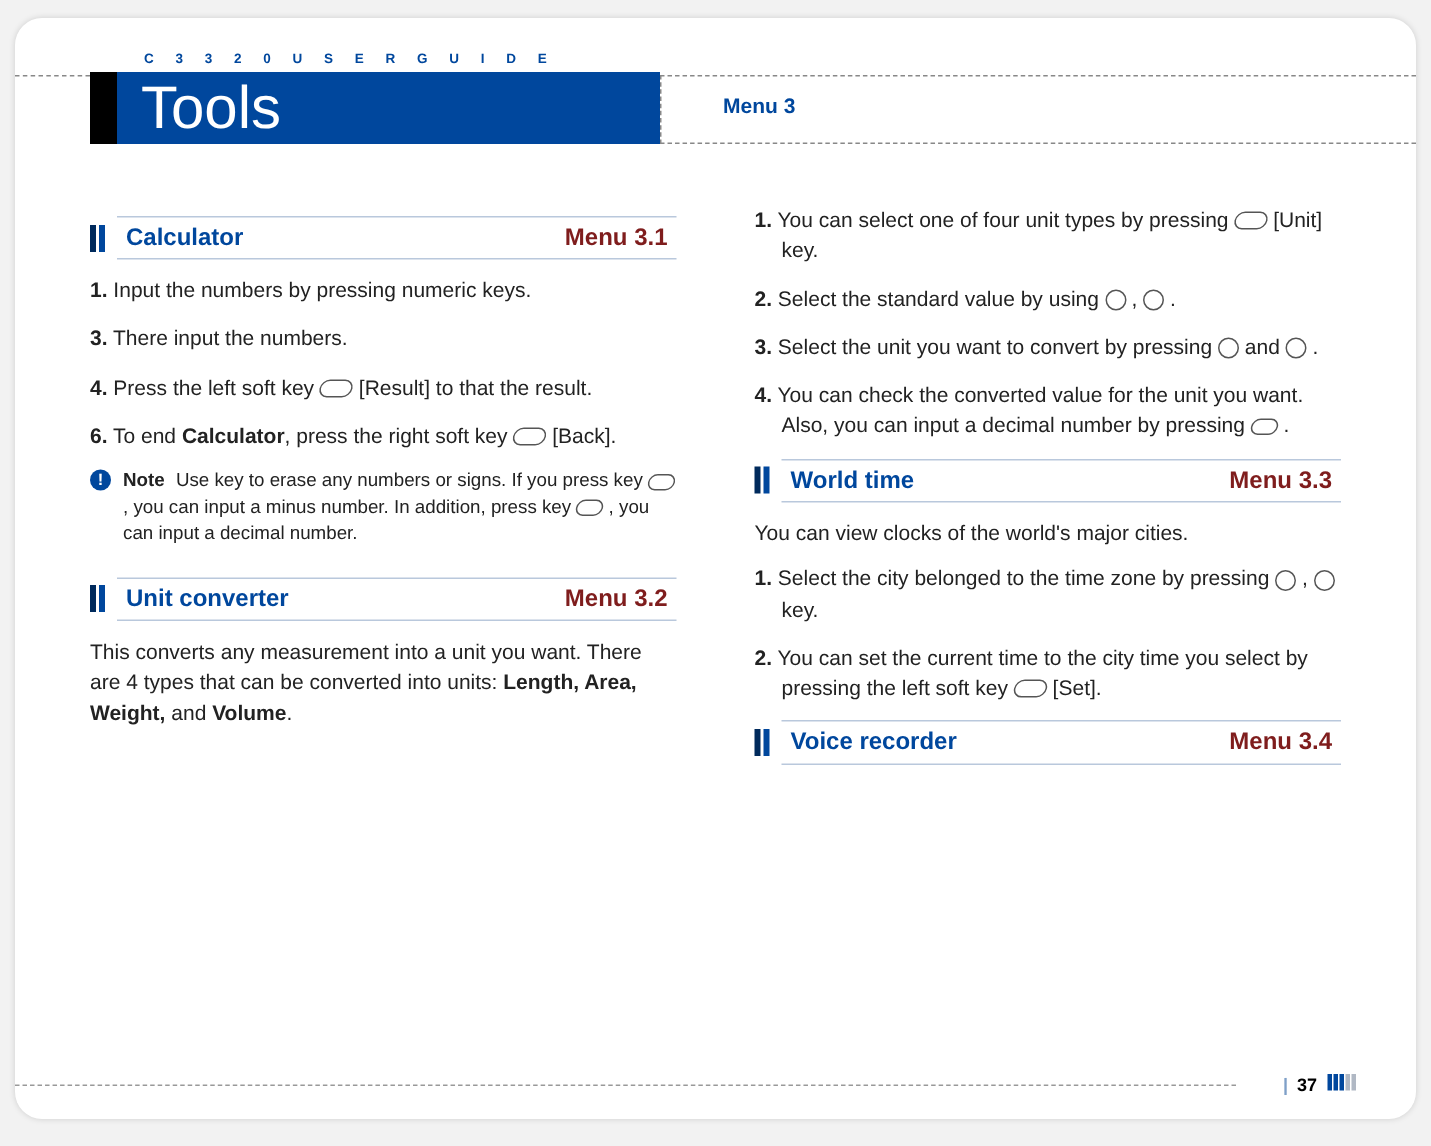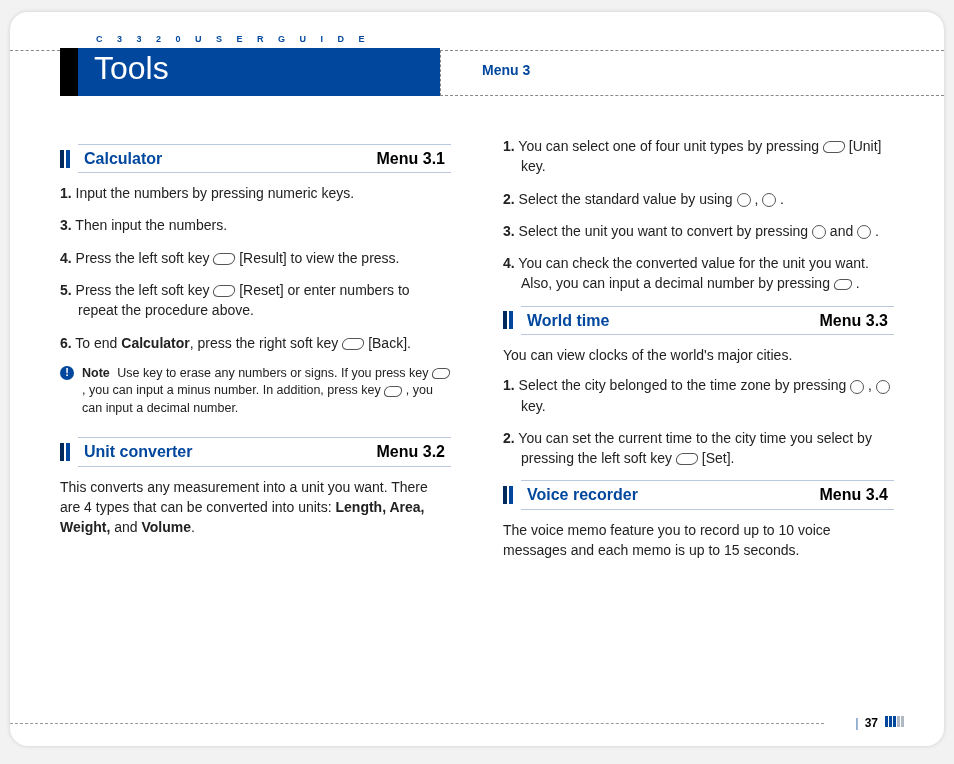--- a/index.html
+++ b/index.html
@@ -38,21 +38,21 @@
   }
   .title-bar::before{
     content:"";
     position:absolute; left:0; top:0; width:18px; height:48px;
     background:#000;
   }
   .title-text {
     position: absolute;
     left: 34px; top: 2px;
     color: #fff;
-    font-size: 32px;
+    font-size: 40px;
     font-weight: 500;
     font-family: "Helvetica Neue", Helvetica, Arial, sans-serif;
   }
   .menu3 {
     position: absolute;
     left: 440px; top: 50px;
     font-size: 14px;
     font-weight: bold;
     color: #00479d;
     margin-left: 32px;
@@ -100,21 +100,21 @@
     flex: 1;
     color: #00479d;
     font-weight: bold;
     font-size: 16px;
     border-top: 1px solid #b9c8dc;
     border-bottom: 1px solid #b9c8dc;
     padding: 2px 6px;
     display: flex;
     justify-content: space-between;
   }
-  .section-head .title .menu-num { color:#000000; font-weight:bold; }
+  .section-head .title .menu-num { color:#7f1d1d; font-weight:bold; }
 
   p { margin: 0 0 10px 0; }
   .bold { font-weight: bold; }
   ol.num { list-style: none; padding: 0; margin:0; }
   ol.num li { margin: 4px 0 12px 0; padding-left: 18px; text-indent: -18px; }
   ol.num li .n { font-weight: bold; }
 
   .keyicon {
     display:inline-block;
     width:22px; height:12px;
@@ -182,23 +182,22 @@
           </span>
         <span class="title">
           <span>Calculator</span>
           <span class="menu-num">Menu 3.1</span>
         </span>
       </div>
 
 
       <ol class="num">
         <li><span class="n">1.</span> <span>Input the numbers by pressing numeric keys.</span></li>
-        <li><span class="n">3.</span> <span>Then input the numbers.</span></li>
-        <li><span class="n">4.</span> <span>Press the left soft key </span><span class="keyicon"></span><span> [Result] to view the press.</span></li>
-        <li><span class="n">5.</span> <span>Press the left soft key </span><span class="keyicon"></span><span> [Reset] or enter numbers to repeat the procedure above.</span></li>
+        <li><span class="n">3.</span> <span>There input the numbers.</span></li>
+        <li><span class="n">4.</span> <span>Press the left soft key </span><span class="keyicon"></span><span> [Result] to that the result.</span></li>
         <li><span class="n">6.</span> <span>To end </span><span class="bold">Calculator</span><span>, press the right soft key </span><span class="keyicon"></span><span> [Back].</span></li>
       </ol>
 
       <div class="note-block">
         <span class="note-icon">!</span>
         <div>
           <span class="note-label">Note</span>
           <span>Use key to erase any numbers or signs. If you press key </span><span class="keyicon small"></span><span>, you can input a minus number. In addition, press key </span><span class="keyicon small"></span><span> , you can input a decimal number.</span>
         </div>
       </div>
@@ -251,21 +250,20 @@
         <span class="bars">
             <span></span>
             <span></span>
           </span>
         <span class="title">
           <span>Voice recorder</span>
           <span class="menu-num">Menu 3.4</span>
         </span>
       </div>
 
-      <p>The voice memo feature you to record up to 10 voice messages and each memo is up to 15 seconds.</p>
 
     </div>
   </div>
 
   <div class="footer-dash"></div>
   <div class="footer">
     <span class="footer-sep">|</span>
     <span class="pnum">37</span>
     <span class="bars"><span></span><span></span><span></span><span class="gray"></span><span class="gray"></span></span>
   </div>

